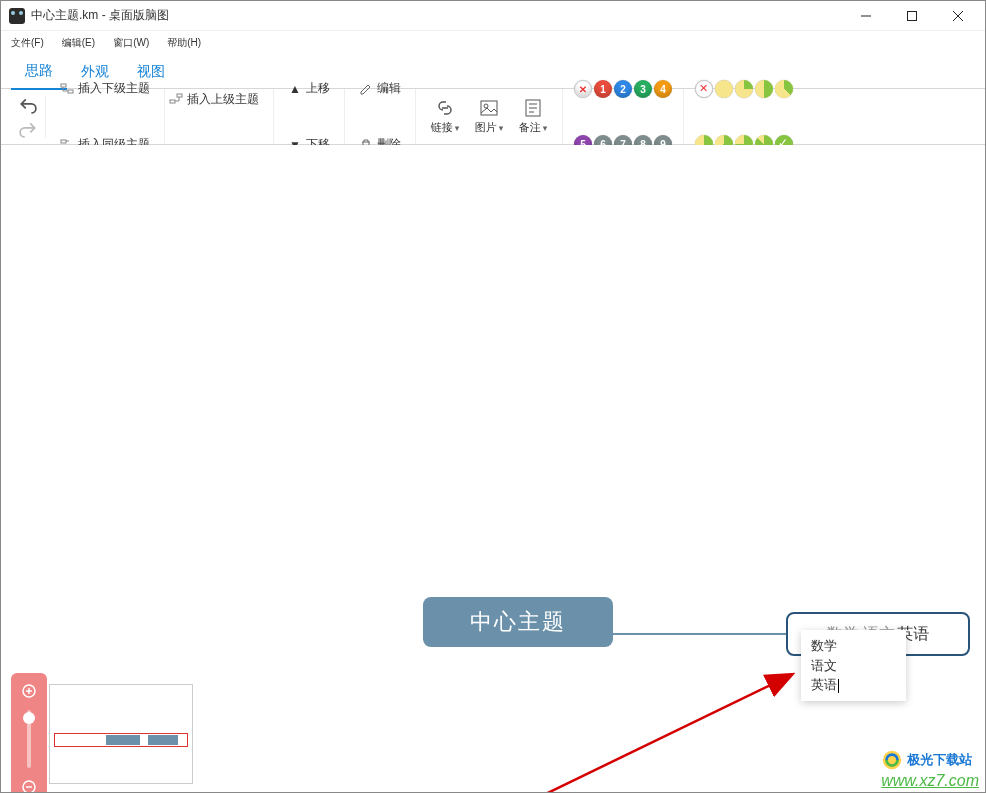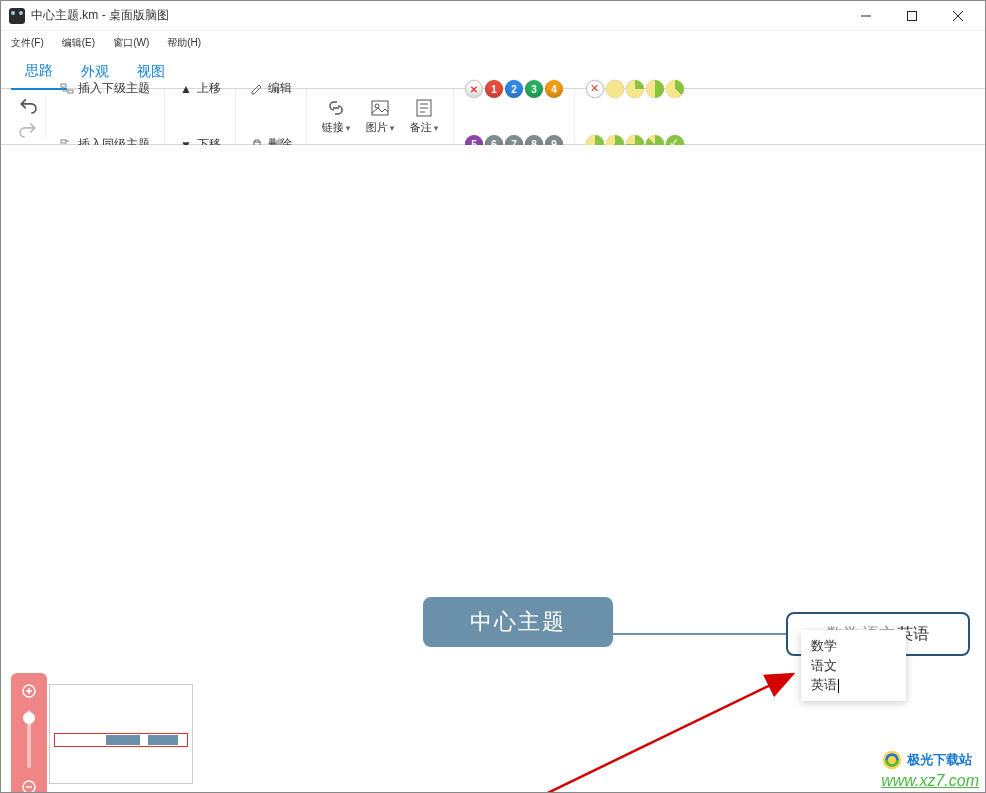--- a/index.html
+++ b/index.html
@@ -115,20 +115,33 @@
             <svg viewBox="0 0 14 14">
               <rect x="1" y="2" width="5" height="3" fill="none" stroke="#888"></rect>
               <rect x="1" y="9" width="5" height="3" fill="none" stroke="#888"></rect>
               <path d="M6 3 H9 M6 10 H9" stroke="#888"></path>
             </svg>
           </span>
         <span>插入同级主题</span>
       </div>
     </div>
   </div>
+  <div class="tgroup" style="padding-left:0;border-right:1px solid #eee;">
+    <div class="tbtn">
+      <span class="ic">
+          <svg viewBox="0 0 14 14">
+            <rect x="8" y="2" width="5" height="3" fill="none" stroke="#888"></rect>
+            <rect x="1" y="8" width="5" height="3" fill="none" stroke="#888"></rect>
+            <path d="M10 5 V9 H6" fill="none" stroke="#888"></path>
+          </svg>
+        </span>
+      <span>插入上级主题</span>
+    </div>
+    <div style="height:18px;"></div>
+  </div>
 
   <div class="tgroup">
     <div class="tbtn">
         <span class="ic">▲</span>
         <span>上移</span>
       </div>
     <div class="tbtn">
         <span class="ic">▼</span>
         <span>下移</span>
       </div>

